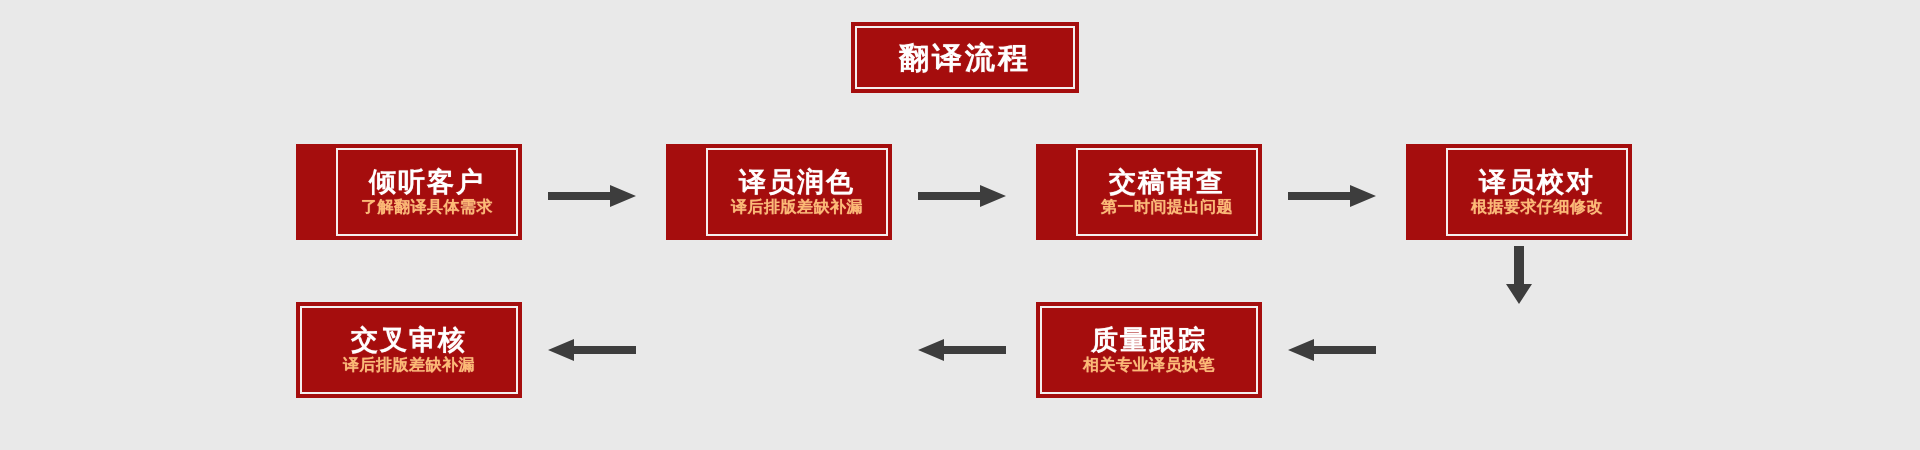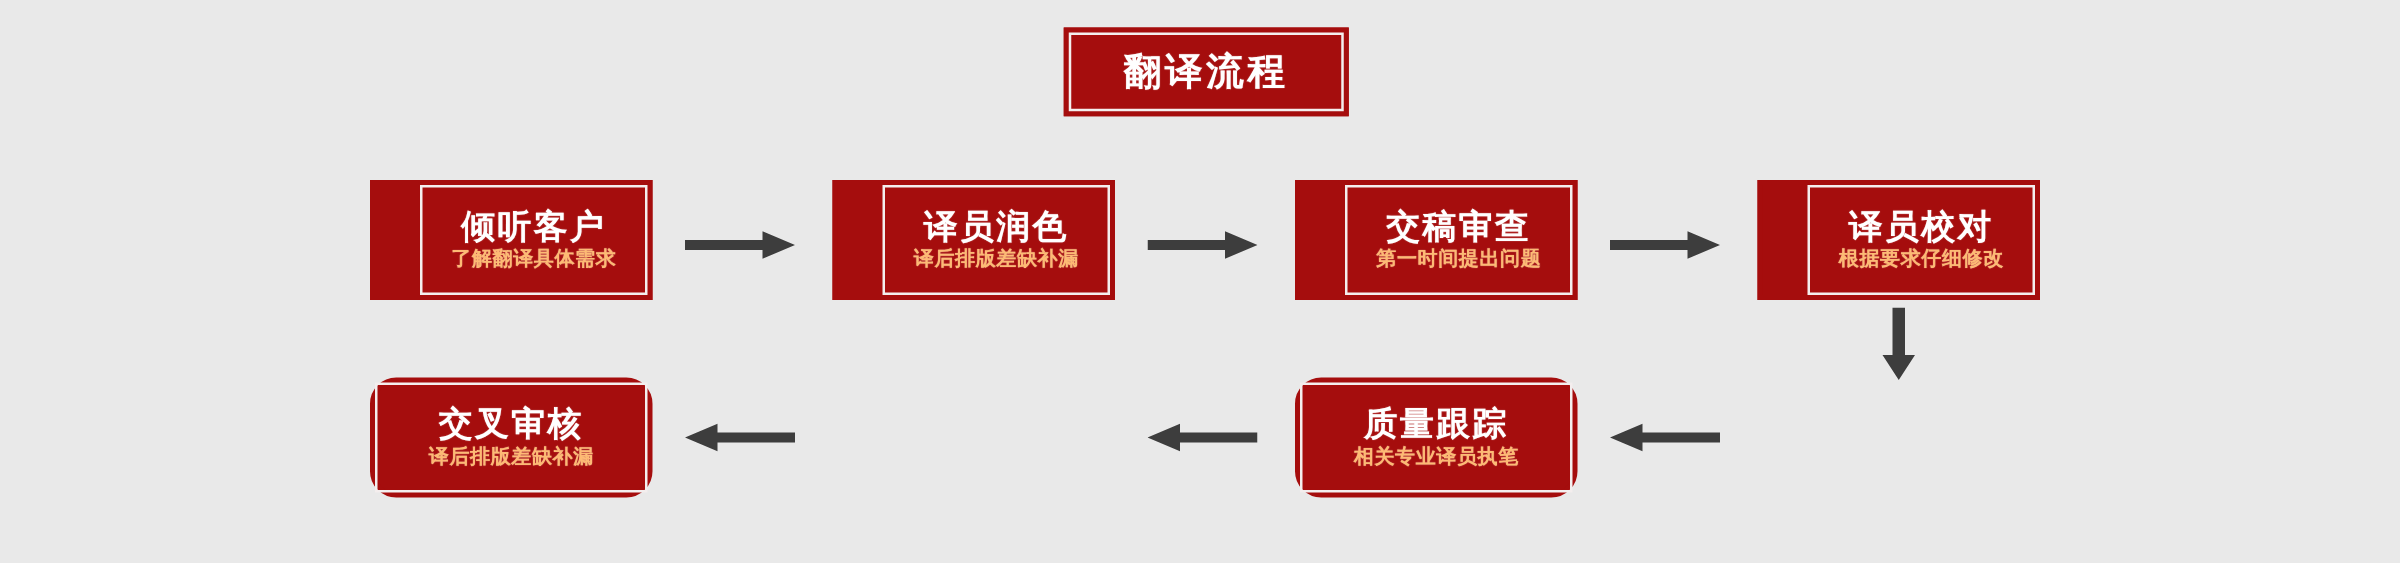--- a/index.html
+++ b/index.html
@@ -79,21 +79,21 @@
   }
   .proc .title {
     font-size: 27px;
     margin-bottom: 3px;
   }
   .proc .sub {
     font-size: 16px;
   }
 
   .row1 { top: 144px; padding-left: 36px; }
-  .row2 { top: 302px; border-radius: 21px; }
+  .row2 { top: 302px; }
 
   .col1 { left: 296px; }
   .col2 { left: 666px; }
   .col3 { left: 1036px; justify-content: flex-end; }
   .col4 { left: 1406px; align-items: flex-end; }
 
   
   .arrow-h {
     position: absolute;
     height: 26px;

